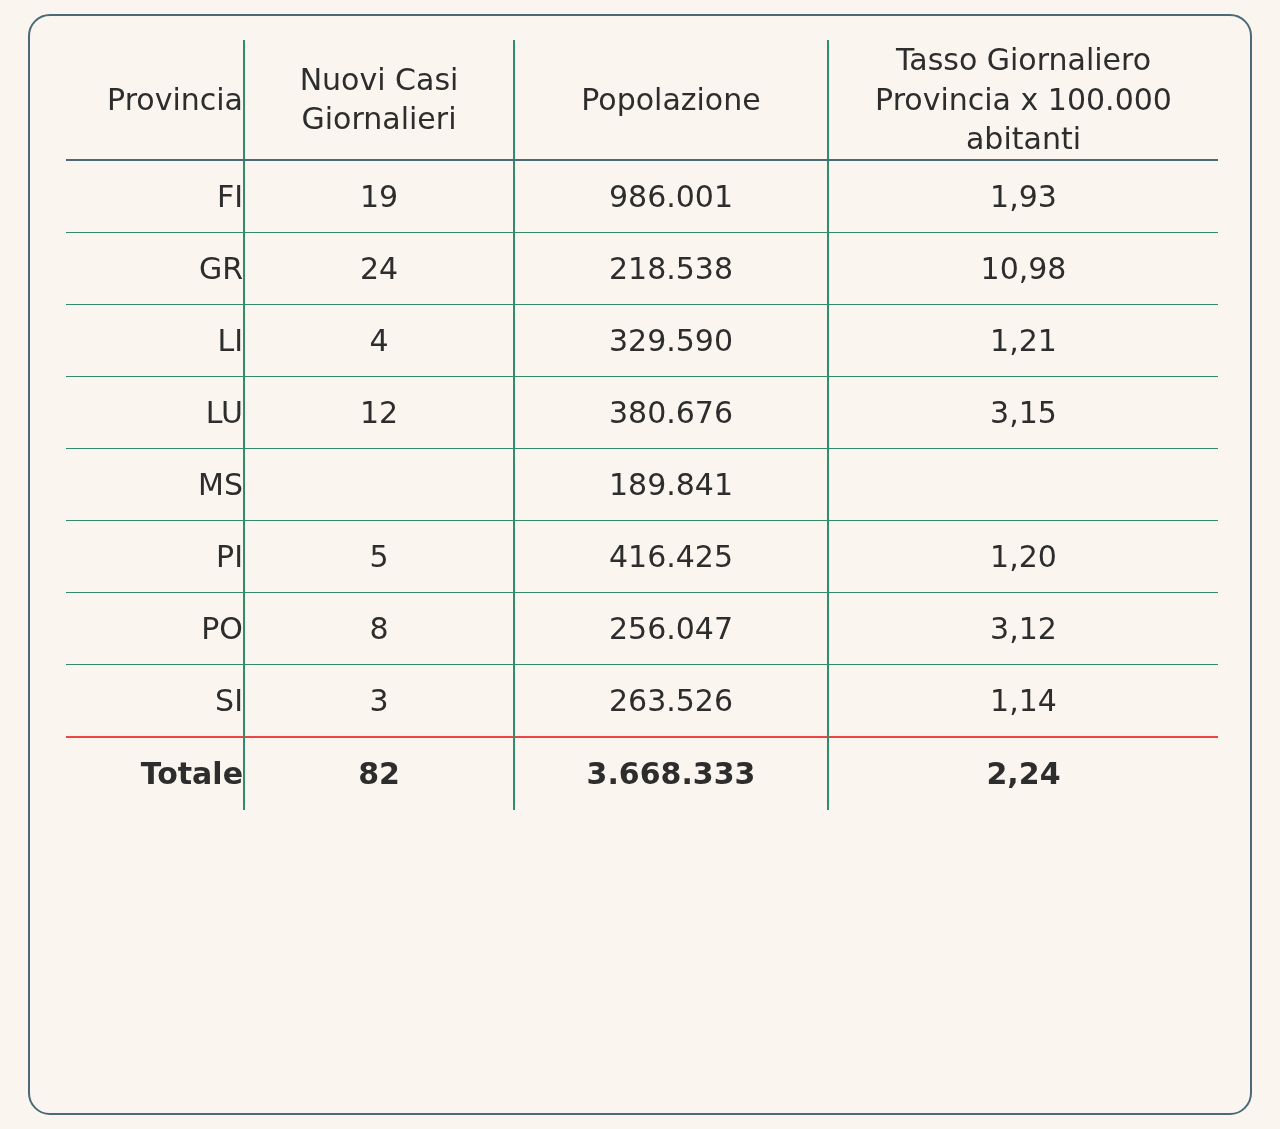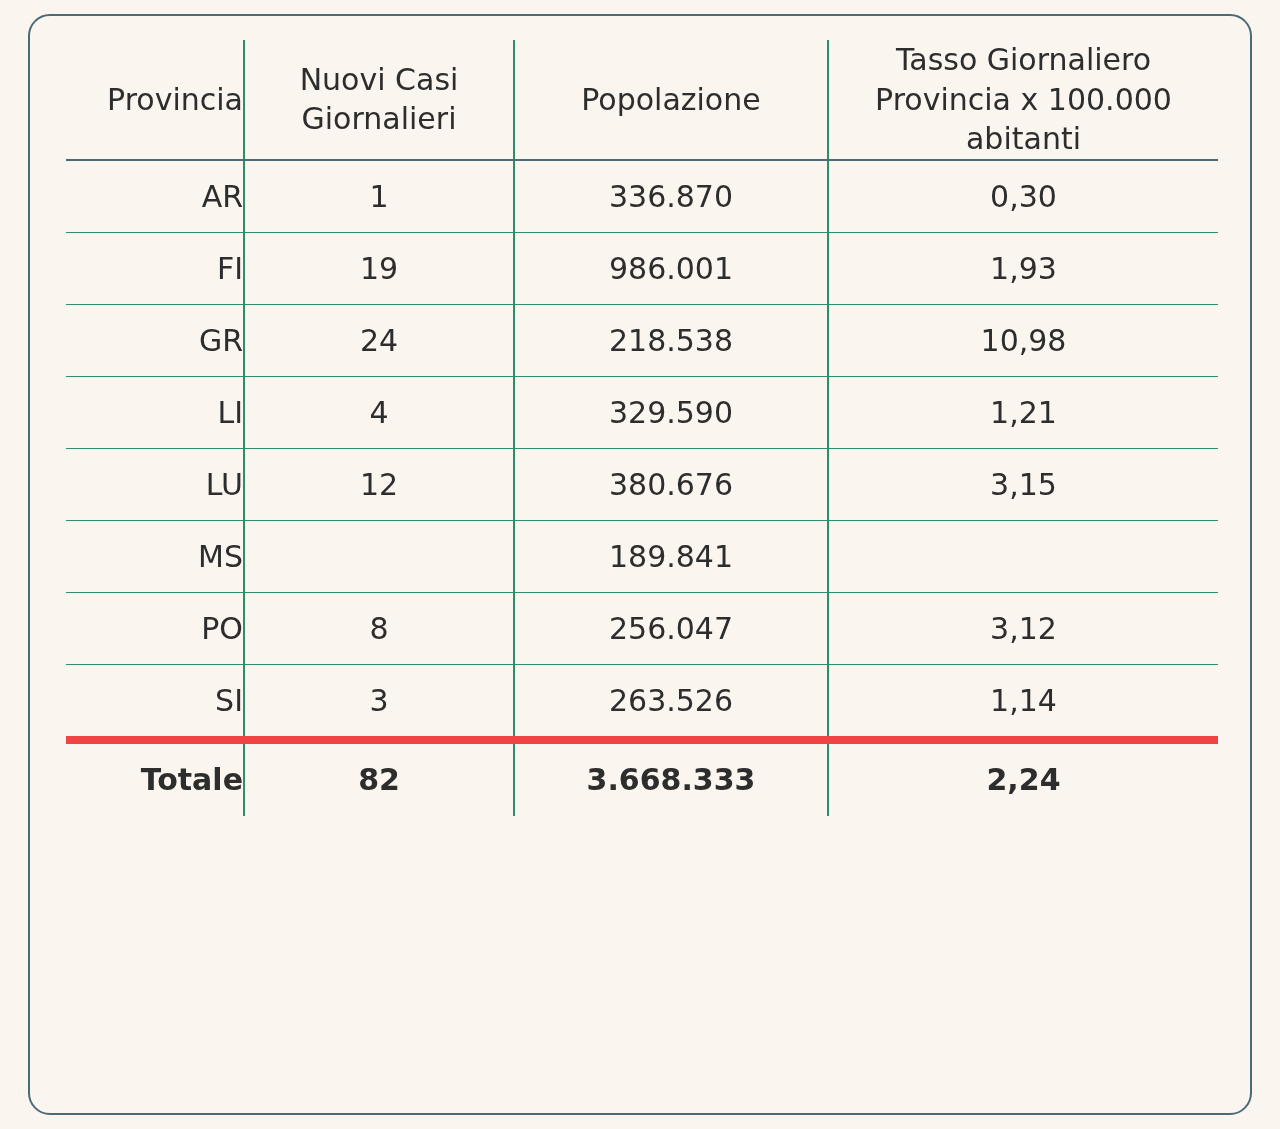--- a/index.html
+++ b/index.html
@@ -63,21 +63,21 @@
     text-align: right;
     padding-left: 12px;
   }
   tbody td {
     height: 71px;
     border-bottom: 1.5px solid #2f8d6e;
   }
   tbody tr.total td {
     font-weight: bold;
     border-bottom: none;
-    border-top: 8px solid #ef4444;
+    border-top: 2px solid #ef4444;
     height: 72px;
   }
   tbody tr.last-data td {
     border-bottom: none;
   }
 </style>
 </head>
 <body>
 
 <div class="card">
@@ -99,26 +99,20 @@
           <th class="sep">Popolazione</th>
           <th class="sep">
             <div>Tasso Giornaliero</div>
             <div>Provincia x 100.000</div>
             <div>abitanti</div>
           </th>
         </tr>
       </thead>
       <tbody>
         <tr>
-          <td class="first">AR</td>
-          <td class="sep">1</td>
-          <td class="sep">336.870</td>
-          <td class="sep">0,30</td>
-        </tr>
-        <tr>
           <td class="first">FI</td>
           <td class="sep">19</td>
           <td class="sep">986.001</td>
           <td class="sep">1,93</td>
         </tr>
         <tr>
           <td class="first">GR</td>
           <td class="sep">24</td>
           <td class="sep">218.538</td>
           <td class="sep">10,98</td>
@@ -135,20 +129,26 @@
           <td class="sep">380.676</td>
           <td class="sep">3,15</td>
         </tr>
         <tr>
           <td class="first">MS</td>
           <td class="sep"></td>
           <td class="sep">189.841</td>
           <td class="sep"></td>
         </tr>
         <tr>
+          <td class="first">PI</td>
+          <td class="sep">5</td>
+          <td class="sep">416.425</td>
+          <td class="sep">1,20</td>
+        </tr>
+        <tr>
           <td class="first">PO</td>
           <td class="sep">8</td>
           <td class="sep">256.047</td>
           <td class="sep">3,12</td>
         </tr>
         <tr class="last-data">
           <td class="first">SI</td>
           <td class="sep">3</td>
           <td class="sep">263.526</td>
           <td class="sep">1,14</td>

